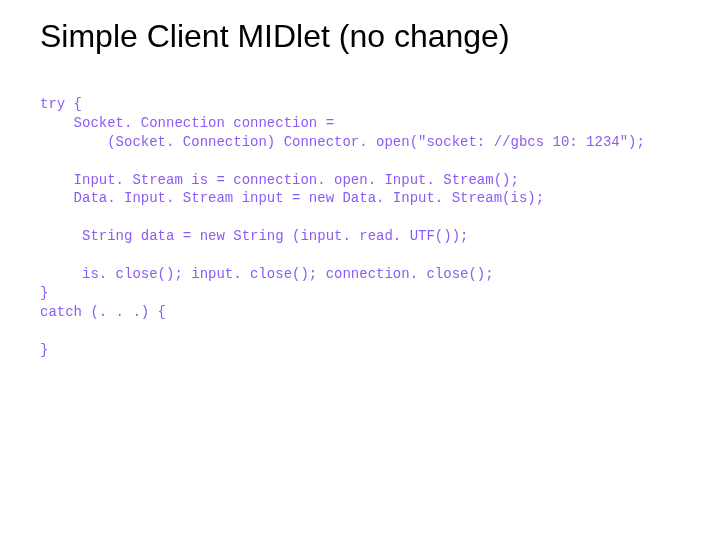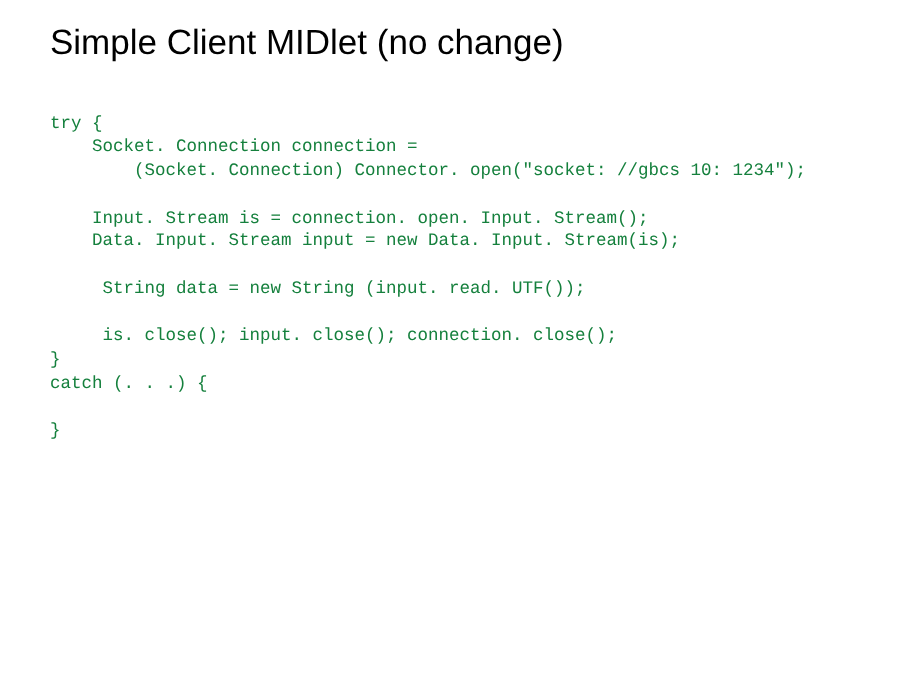--- a/index.html
+++ b/index.html
@@ -11,31 +11,31 @@
       font-family: Arial, Helvetica, sans-serif;
       overflow: hidden;
     }
     .slide {
       width: 720px;
       height: 540px;
       position: relative;
       box-sizing: border-box;
     }
     .title {
-      font-size: 28px;
+      font-size: 32px;
       font-weight: 400;
       color: #000;
       padding: 18px 0 0 40px;
       letter-spacing: 0px;
     }
     .code-block {
       font-family: "Courier New", Courier, monospace;
       font-size: 14px;
       line-height: 1.35;
-      color: #15803d;
+      color: #8b5cf6;
       white-space: pre;
       padding: 40px 0 0 40px;
     }
   </style>
 </head>
 <body>
 
 <div class="slide">
   <div class="title">Simple Client MIDlet (no change)</div>
   <div class="code-block"><span>try {</span>

